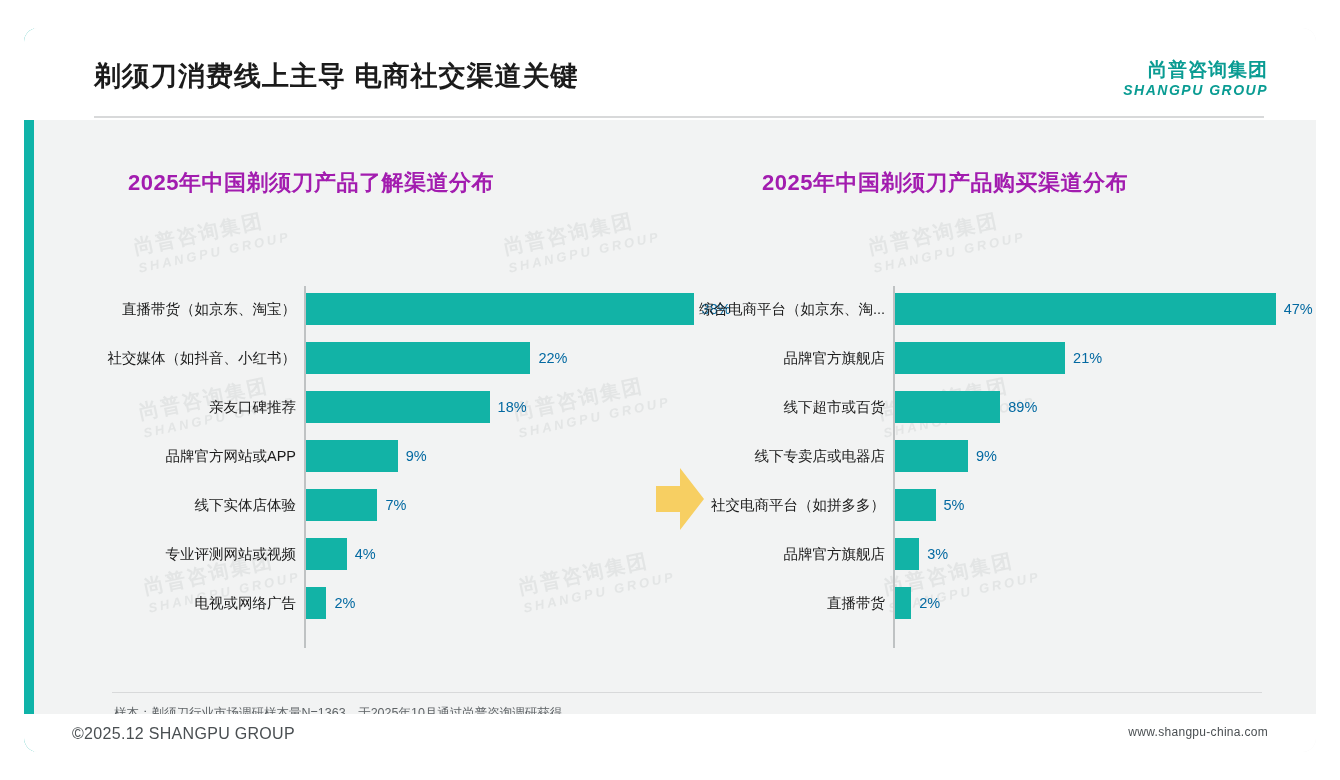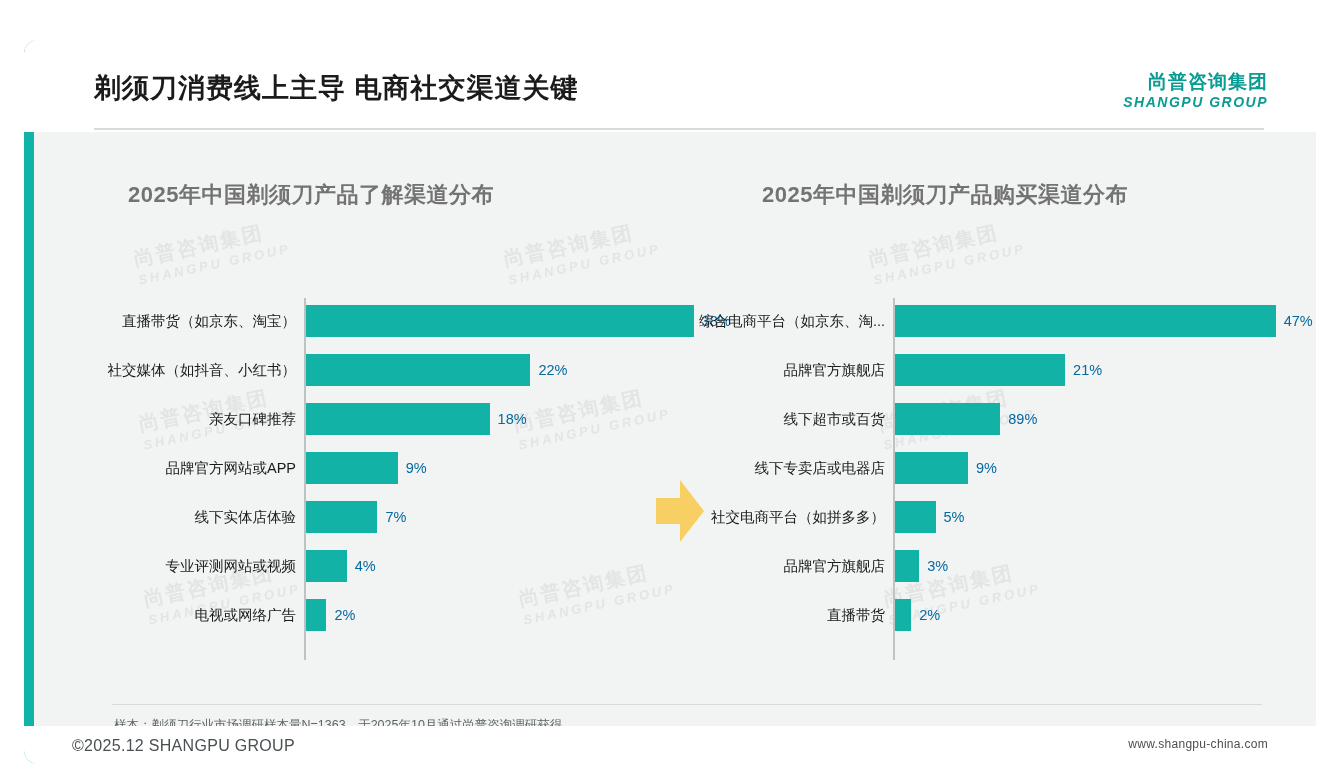--- a/index.html
+++ b/index.html
@@ -9,21 +9,21 @@
   }
   body {
     width: 1340px;
     height: 780px;
     font-family: "Liberation Sans", sans-serif;
     overflow: hidden;
   }
   .slide {
     position: absolute;
     left: 24px;
-    top: 40px;
+    top: 28px;
     width: 1292px;
     height: 724px;
     background: #f2f3f3;
     border-radius: 14px;
     overflow: hidden;
   }
   .left-accent {
     position: absolute;
     left: 0;
     top: 0;
@@ -90,21 +90,21 @@
     white-space: nowrap;
   }
   .wm .l1 { font-size: 20px; letter-spacing: 2px; }
   .wm .l2 { font-size: 13px; letter-spacing: 3px; font-style: italic; }
 
   
   .panel-title {
     position: absolute;
     font-size: 22px;
     font-weight: bold;
-    color: #737373;
+    color: #a21caf;
     letter-spacing: 0.5px;
   }
   .chart {
     position: absolute;
   }
   .row {
     position: relative;
     height: 32px;
     margin-bottom: 17px;
   }

